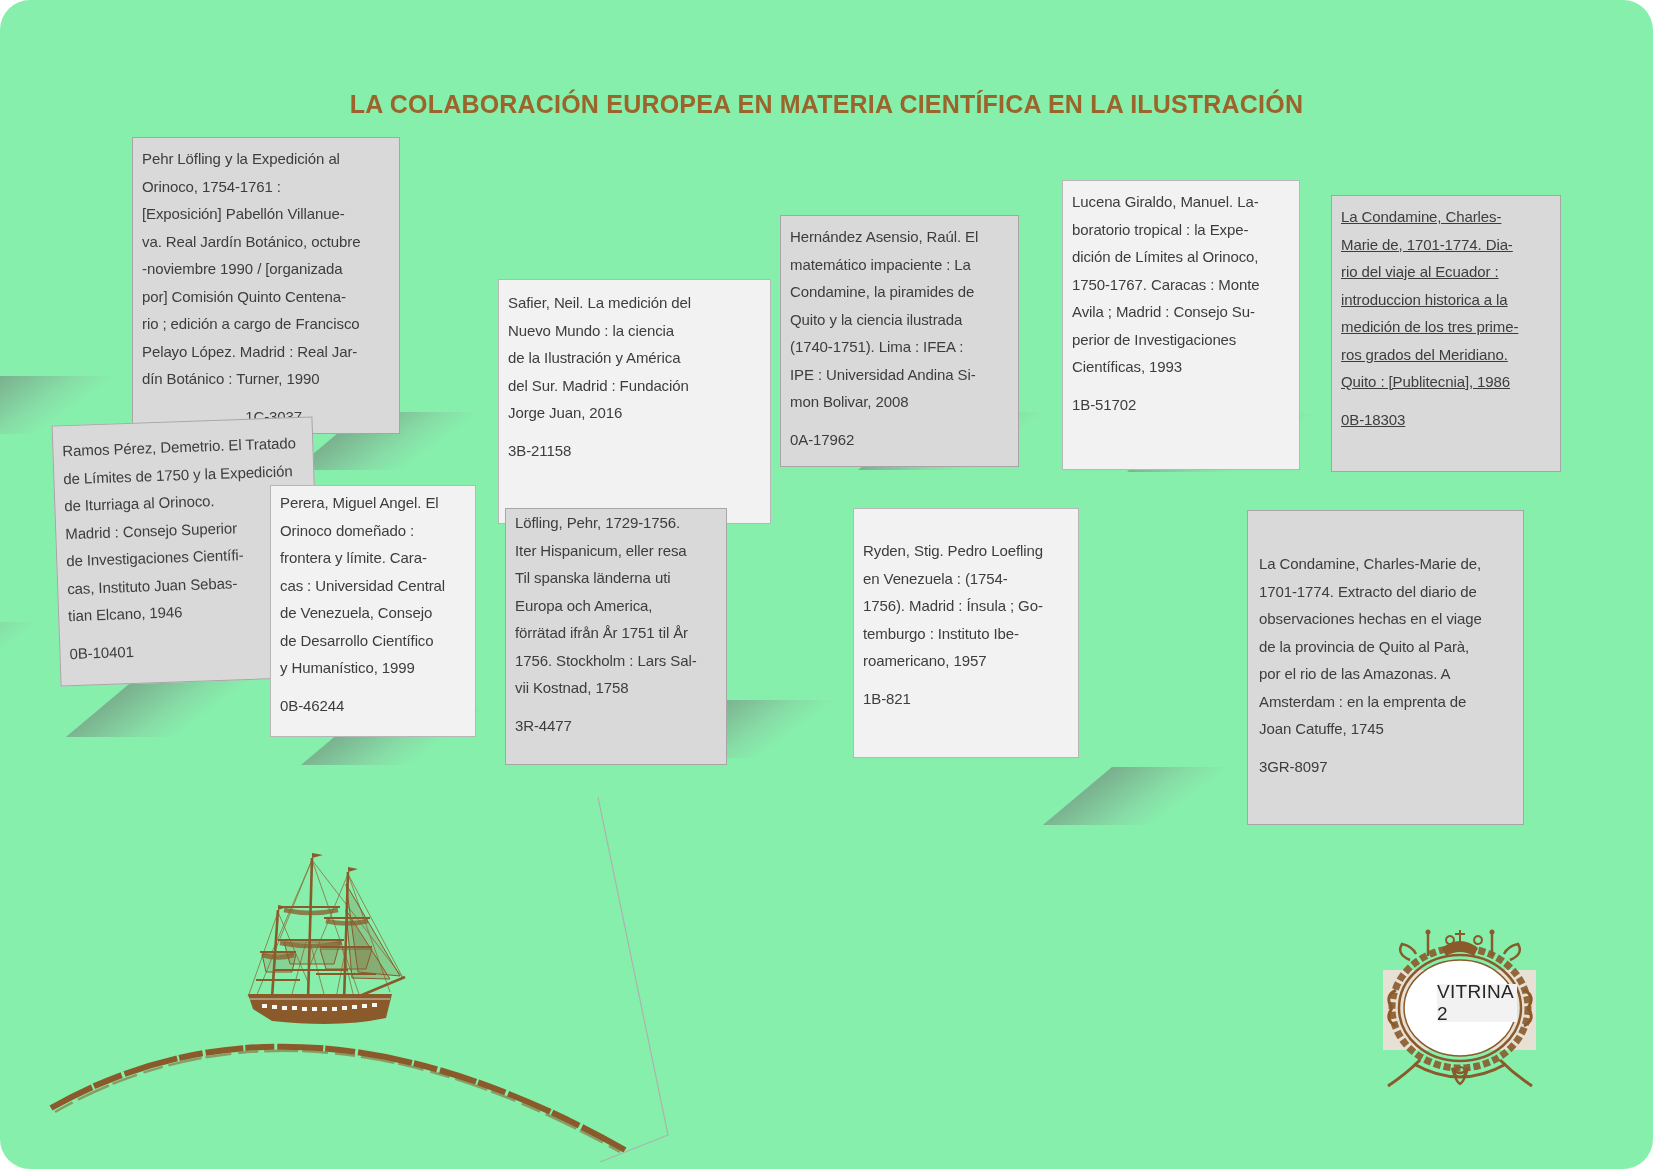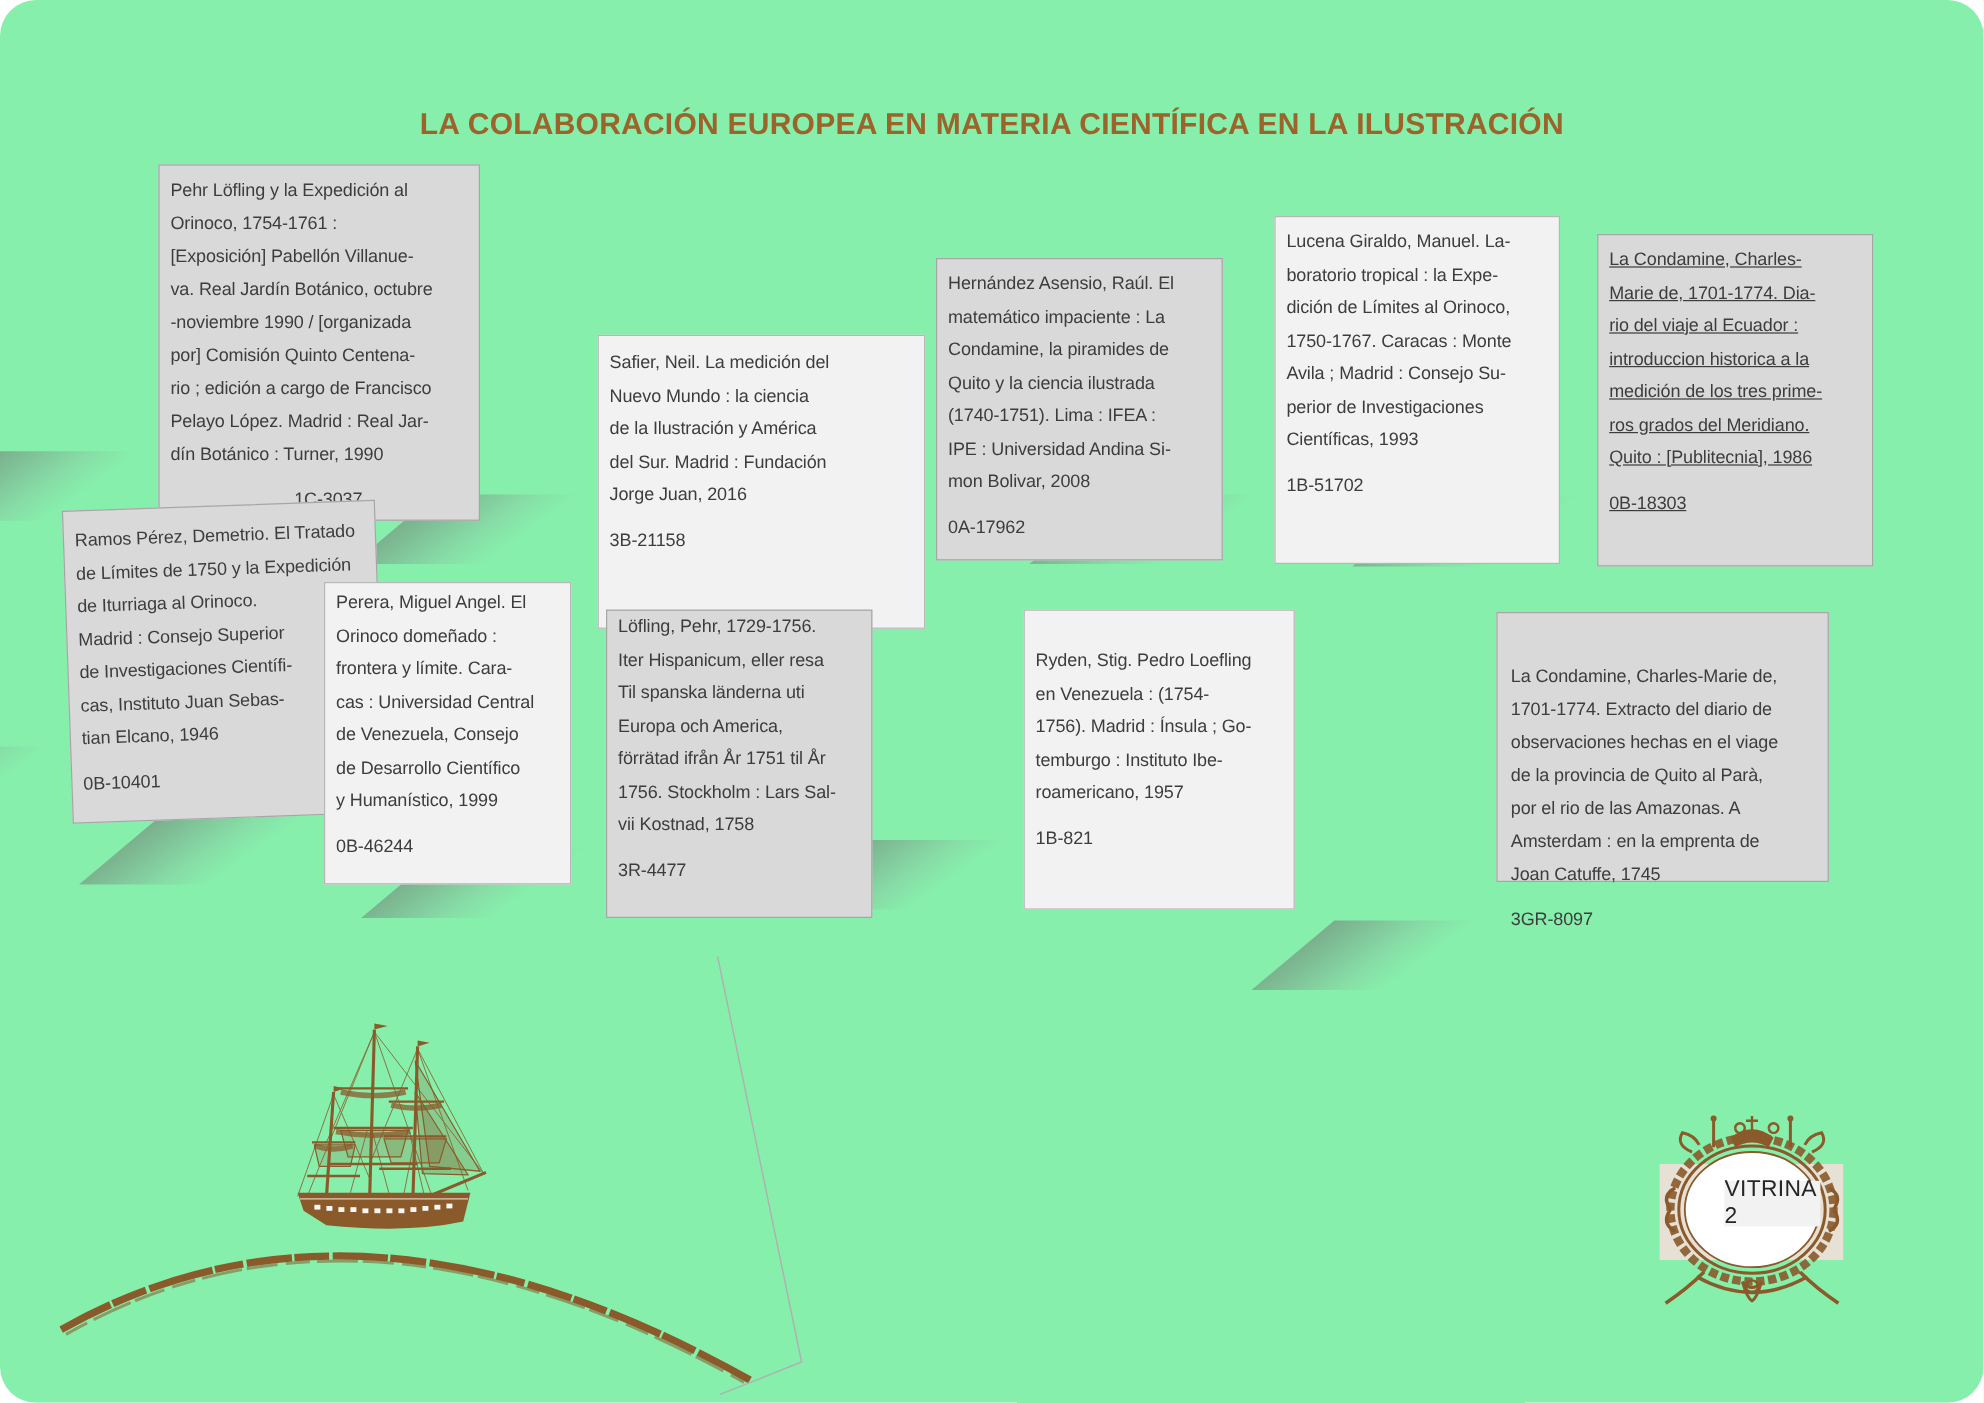--- a/index.html
+++ b/index.html
@@ -27,21 +27,21 @@
   .c1 .cn { text-align:right; padding-right:88px; }
   .c2  { left:56px;   top:421px; width:261px; height:261px; z-index:3;
          transform:rotate(-2deg); transform-origin:center; padding-top:11px; }
   .c3  { left:270px;  top:485px; width:206px; height:252px; z-index:4; padding-top:3px; }
   .c4  { left:498px;  top:240px; width:273px; height:245px; padding-top:9px;margin-top:39px; }
   .c5  { left:505px;  top:508px; width:222px; height:257px; padding-top:0; }
   .c6  { left:780px;  top:215px; width:239px; height:252px; }
   .c7  { left:853px;  top:508px; width:226px; height:250px; padding-top:28px; }
   .c8  { left:1062px; top:180px; width:238px; height:290px; }
   .c9  { left:1331px; top:195px; width:230px; height:277px;text-decoration:underline; }
-  .c10 { left:1247px; top:510px; width:277px; height:225px; padding-top:39px; padding-left:11px; }
+  .c10 { left:1247px; top:510px; width:277px; height:315px; padding-top:39px; padding-left:11px; }
 
   .pshadow {
     position:absolute; width:135px; height:58px; z-index:1;
     transform:skewX(-50deg); transform-origin:top right;
     background:linear-gradient(100deg, rgba(110,110,110,.50) 0%,
                rgba(140,140,140,.18) 55%, rgba(160,160,160,0) 82%);
   }
   .s1  { left:-3px;   top:376px; }
   .s2  { left:-79px;  top:622px; }
   .s3  { left:135px;  top:679px; }

